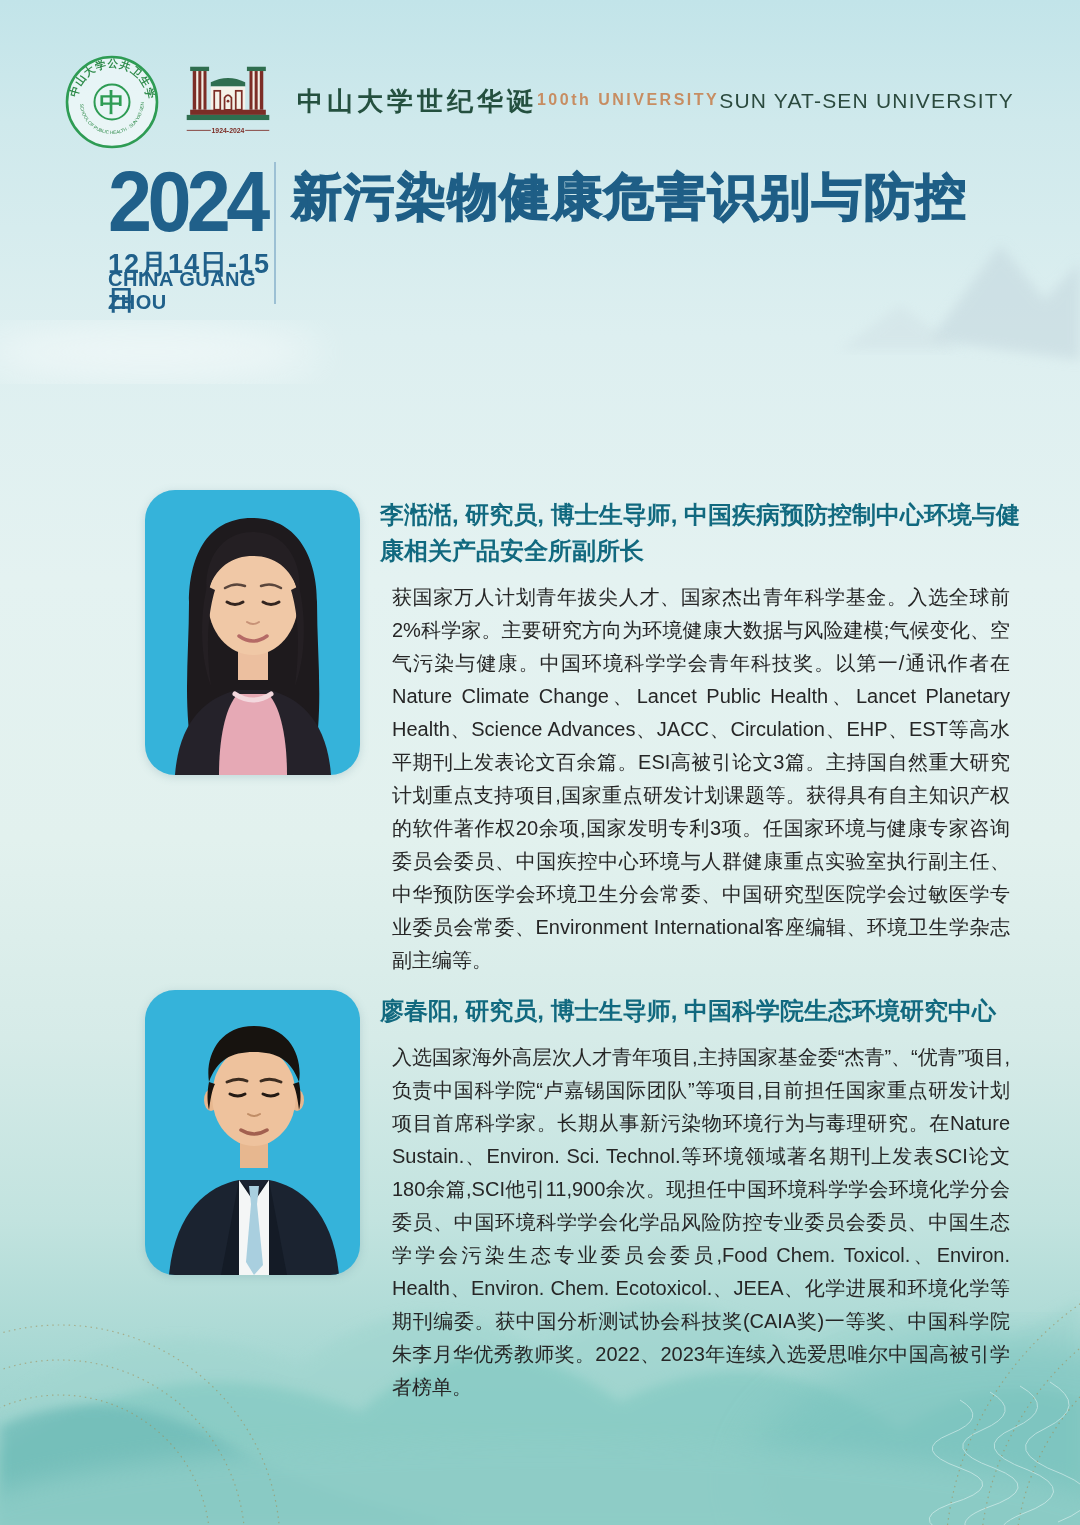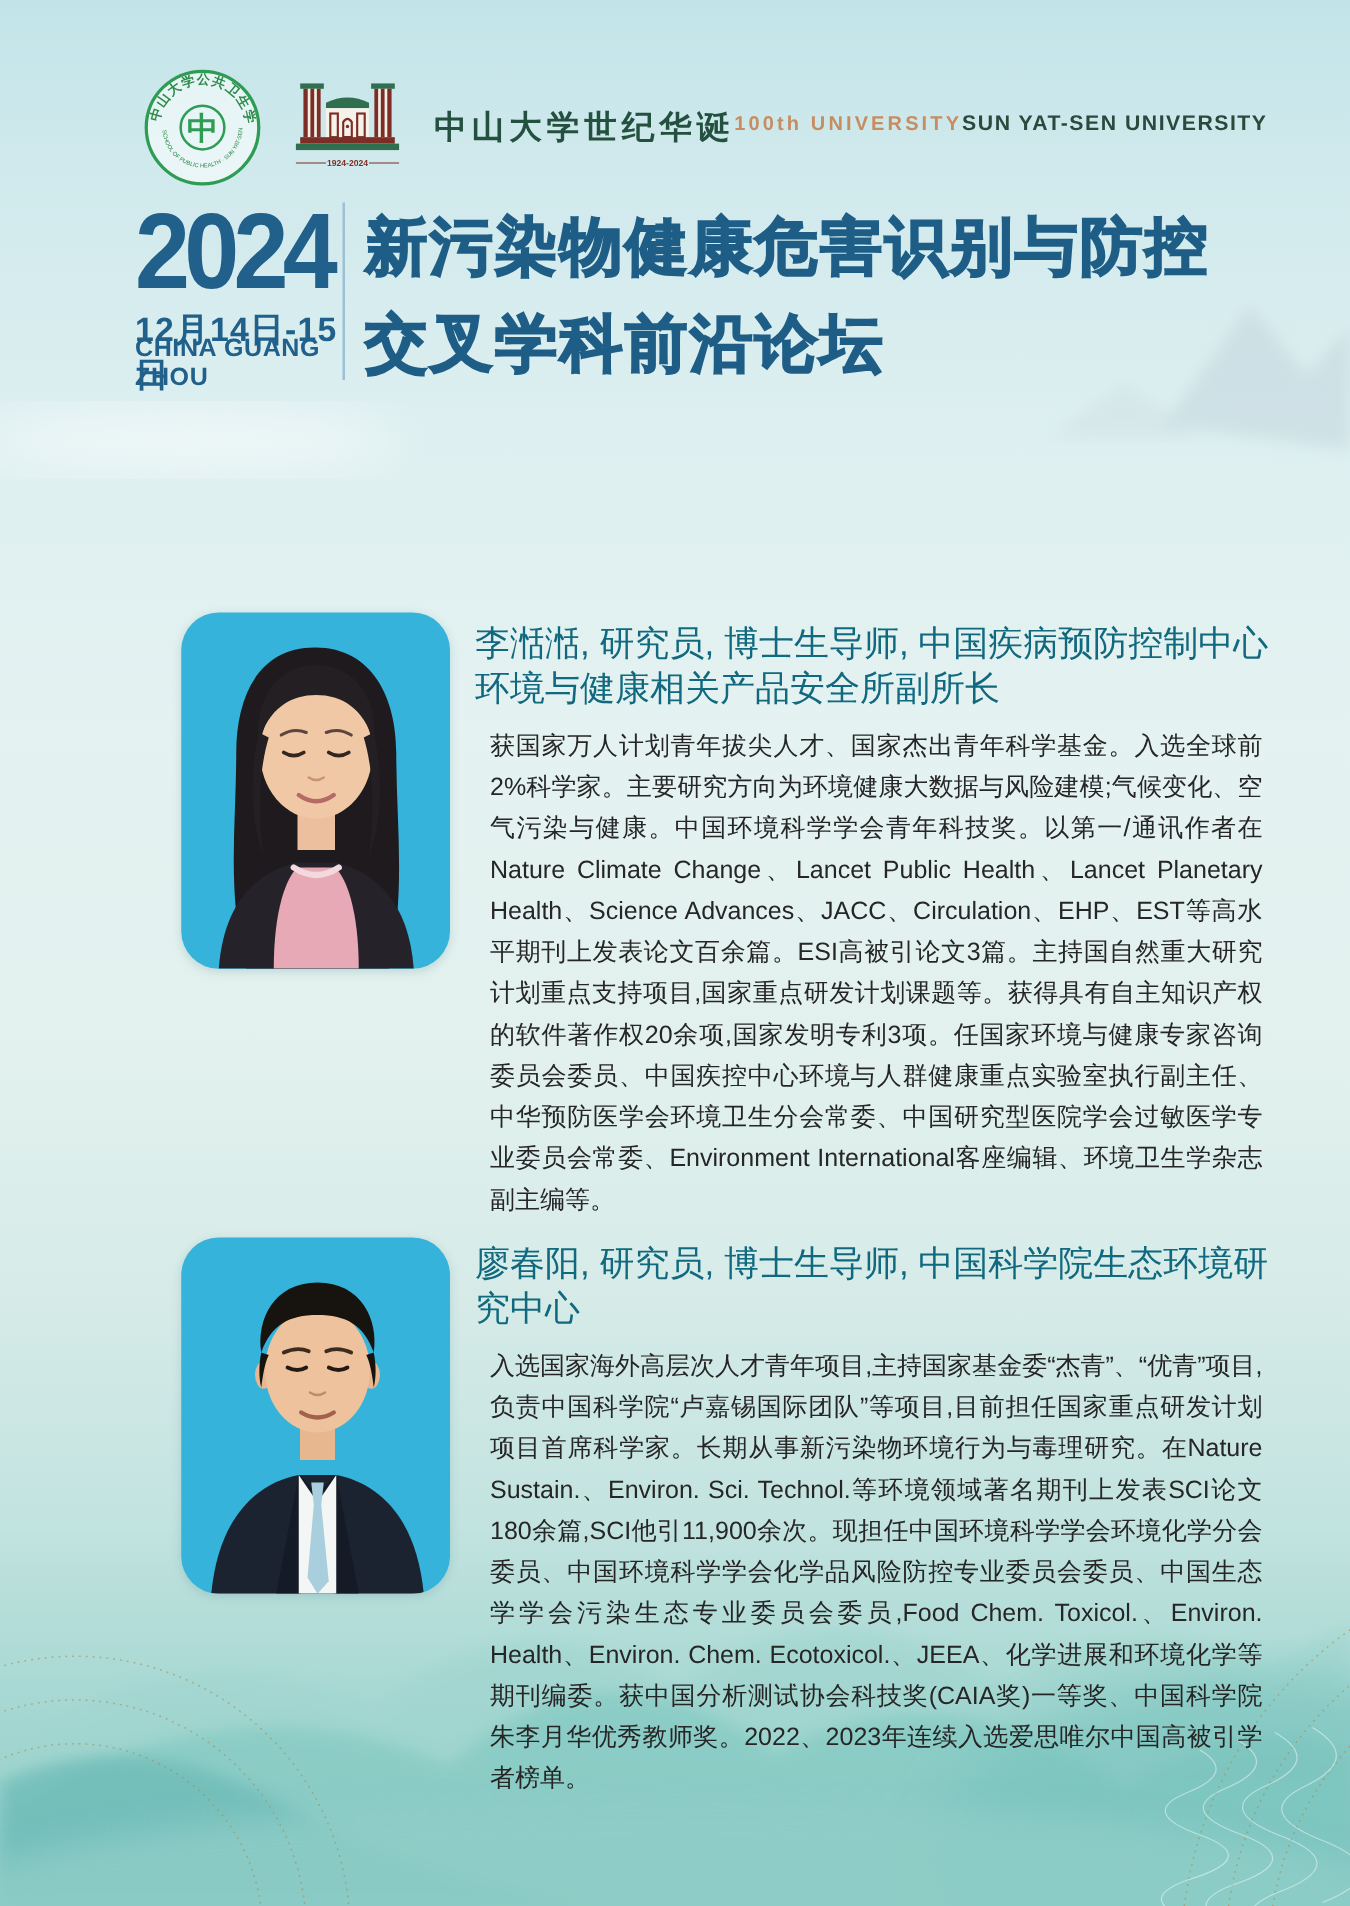--- a/index.html
+++ b/index.html
@@ -10,21 +10,21 @@
   }
   .deco{position:absolute;left:0;top:0;width:1080px;height:1525px;pointer-events:none;}
 
   
   .logos{position:absolute;top:54px;right:66px;display:flex;align-items:center;gap:26px;}
   .seal{width:94px;height:94px;}
   .gate{width:86px;height:96px;}
   .anniv{display:flex;line-height:1.15;}
   .anniv-cn{font-size:26px;font-weight:700;color:#24503f;letter-spacing:4px;}
   .anniv-100{font-size:16px;font-weight:700;color:#c78d62;letter-spacing:2.5px;margin-top:4px;}
-  .anniv-en{font-size:17px;font-weight:700;color:#2b4a3e;letter-spacing:1.2px;margin-top:2px;}
+  .anniv-en{font-size:21px;font-weight:400;color:#2b4a3e;letter-spacing:1.2px;margin-top:2px;}
 
   
   .titleblock{position:absolute;left:0;top:0;}
   .year{
     position:absolute;left:108px;top:152px;width:160px;text-align:center;
     font-size:86px;font-weight:900;color:#20608a;letter-spacing:-5px;
     transform:scaleX(.92);transform-origin:left;
   }
   .edate{position:absolute;left:108px;top:246px;width:180px;text-align:left;
     font-size:27px;font-weight:700;color:#20608a;letter-spacing:1px;}
@@ -33,21 +33,21 @@
   .vdivider{position:absolute;left:274px;top:162px;width:2px;height:142px;background:#9cc0d4;}
   .ftitle{position:absolute;left:292px;top:158px;width:720px;
     font-size:50px;font-weight:900;color:#1e5e86;line-height:78px;letter-spacing:2px;
     -webkit-text-stroke:1.6px #1e5e86;}
 
   
   .photo{position:absolute;left:145px;width:215px;height:285px;border-radius:30px;
     background:#35b3da;overflow:hidden;box-shadow:0 2px 8px rgba(90,140,150,.25);}
   .photo svg{display:block;width:100%;height:100%;}
   .sp-text{position:absolute;left:380px;width:642px;}
-  .sp-name{font-size:28px;font-weight:400;color:#11697f;line-height:36px;margin:0 0 6px 0;}
+  .sp-name{font-size:24px;font-weight:700;color:#11697f;line-height:36px;margin:0 0 6px 0;}
   .sp-bio{font-size:20px;color:#262626;line-height:33px;text-align:justify;margin:12px;}
   .card1 .photo{top:490px;} .card1 .sp-text{top:497px;}
   .card2 .photo{top:990px;} .card2 .sp-text{top:993px;}
 </style>
 </head>
 <body>
 
 <div class="poster">
 
   <svg class="deco" viewBox="0 0 1080 1525" aria-hidden="true">
@@ -147,21 +147,20 @@
     </div>
   </div>
 
   <div class="titleblock">
     <div class="year">2024</div>
     <div class="edate">12月14日-15日</div>
     <div class="eloc">CHINA GUANG ZHOU</div>
     <div class="vdivider"></div>
     <div class="ftitle">
       <div>新污染物健康危害识别与防控</div>
-      <div>交叉学科前沿论坛</div>
     </div>
   </div>
 
   <div class="card1">
     <div class="photo">
       <svg viewBox="0 0 215 285">
 
         <path d="M107,28 C60,28 44,70 44,112 C44,170 36,225 52,285 L166,285 C180,225 172,170 172,112 C172,70 154,28 107,28 Z" fill="#1e1a1d"></path>
 
         <rect x="93" y="150" width="30" height="40" fill="#ecbf9f"></rect>

